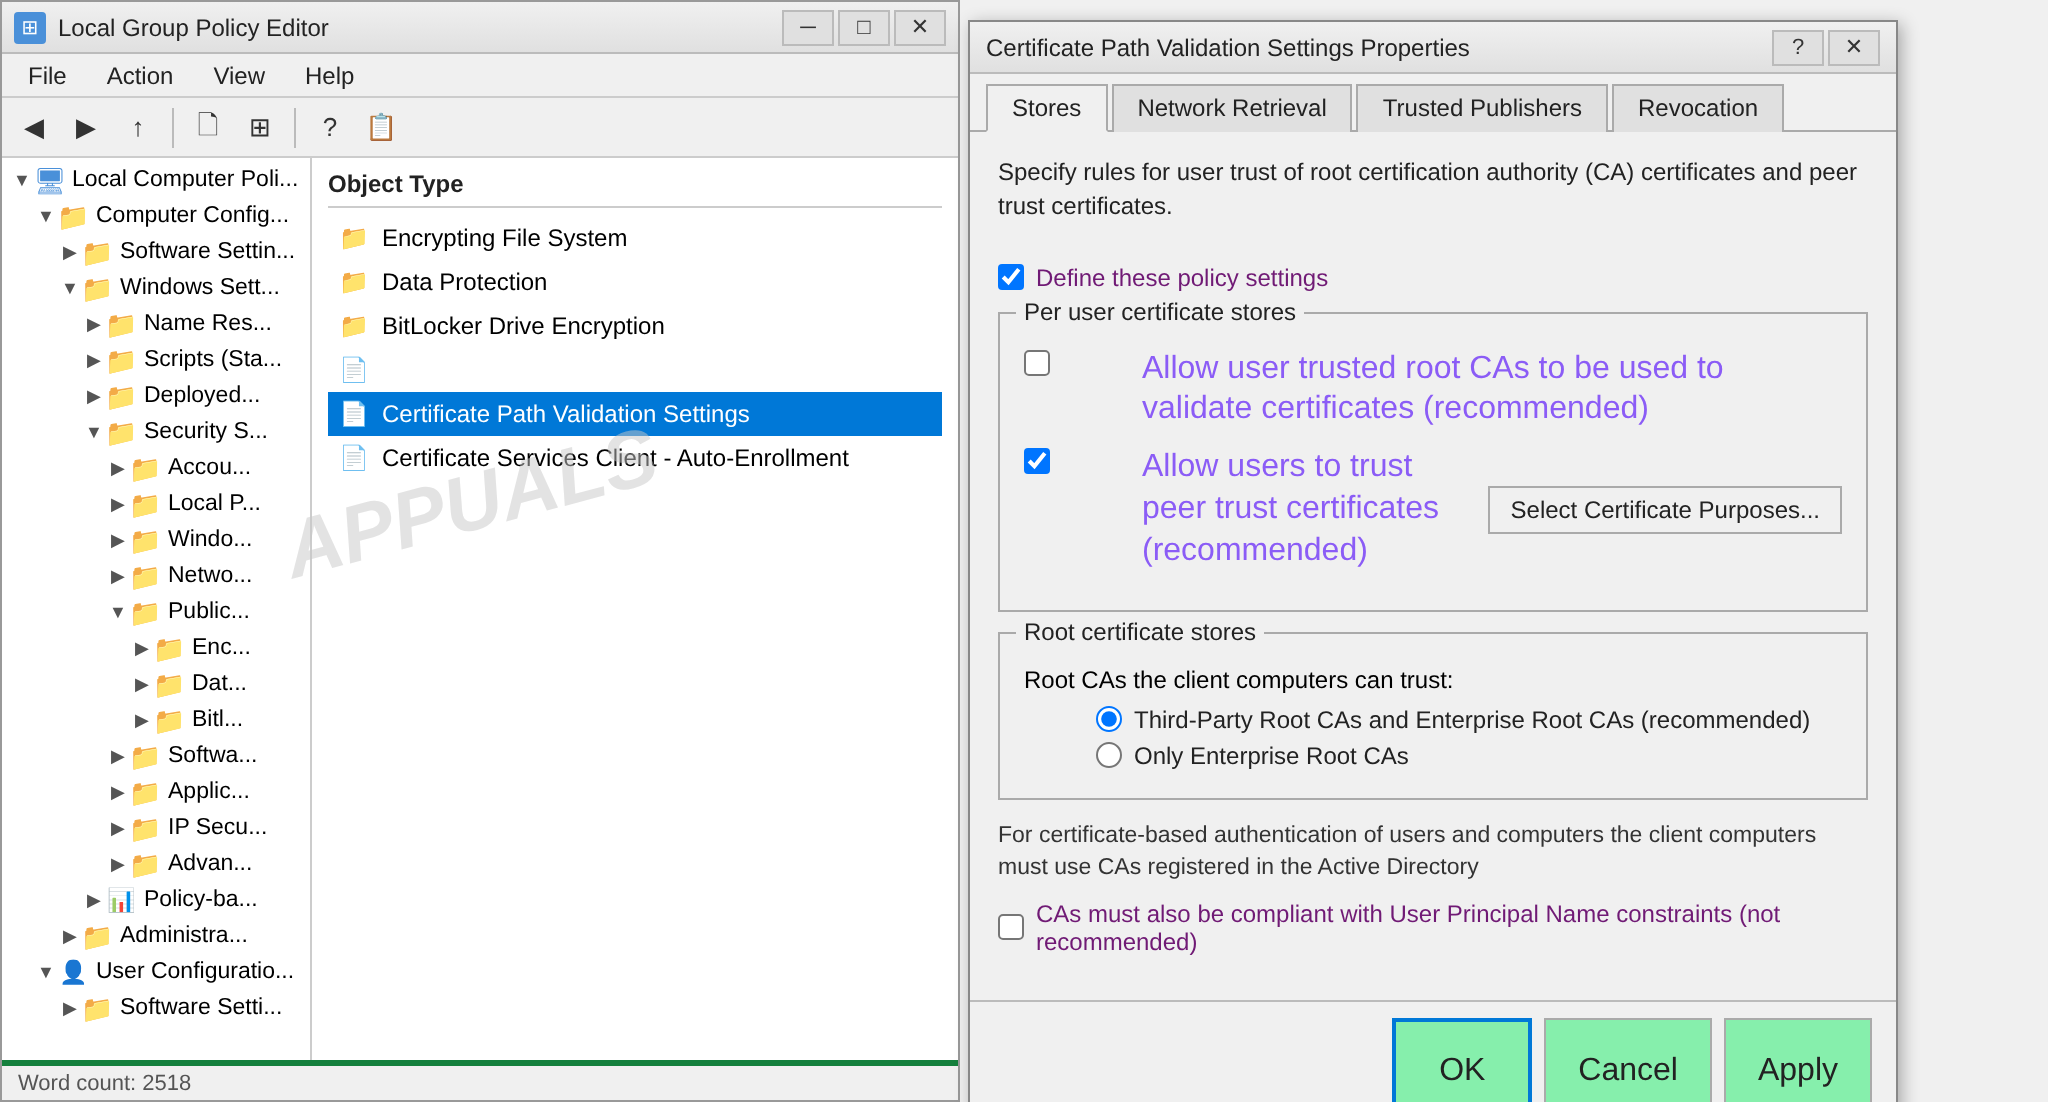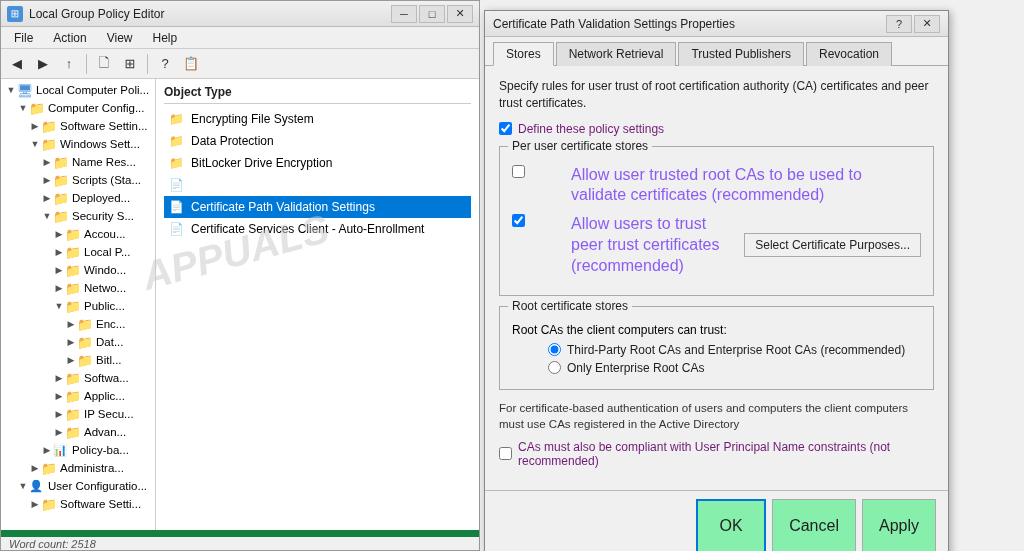--- a/index.html
+++ b/index.html
@@ -178,28 +178,27 @@
       width: 16px; height: 16px;
       margin-right: 6px;
       flex-shrink: 0;
       display: flex; align-items: center; justify-content: center;
       font-size: 12px;
     }
 
     
     .status-bar {
       background: #f0f0f0;
-      border-top: 7px solid #15803d;
+      border-top: 3px solid #15803d;
       padding: 2px 8px;
       font-size: 11px;
       color: #555;
       height: 20px;
       display: flex;
       align-items: center;
-      font-style: italic;
     }
 
     
     .dialog {
       position: absolute;
       top: 10px;
       left: 484px;
       width: 465px;
       background: #f0f0f0;
       border: 1px solid #888;
@@ -254,21 +253,21 @@
 
     
     .dialog-content {
       padding: 12px 14px;
       flex: 1;
     }
 
     .dialog-desc {
       font-size: 12px;
       color: #222;
-      margin-bottom: 10px;
+      margin-bottom: 20px;
       line-height: 1.4;
     }
 
     .checkbox-row {
       display: flex;
       align-items: center;
       gap: 6px;
       margin-bottom: 10px;
     }
     .checkbox-row input[type="checkbox"] {

